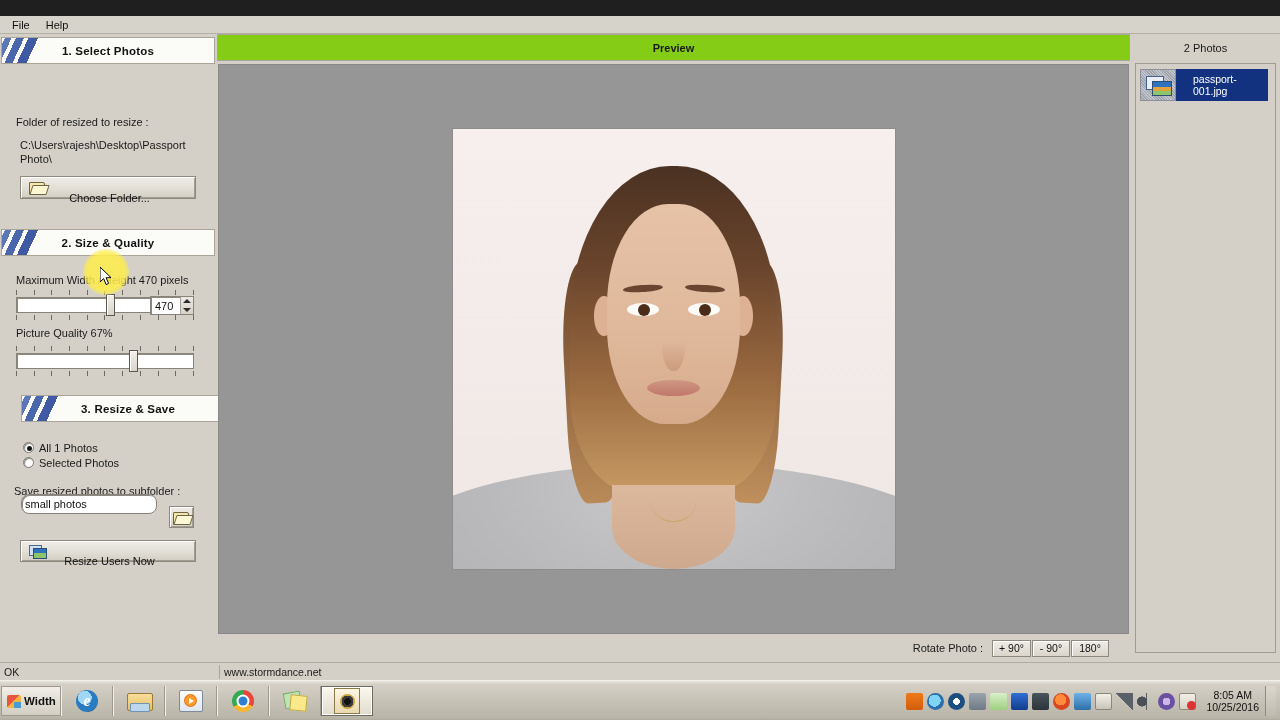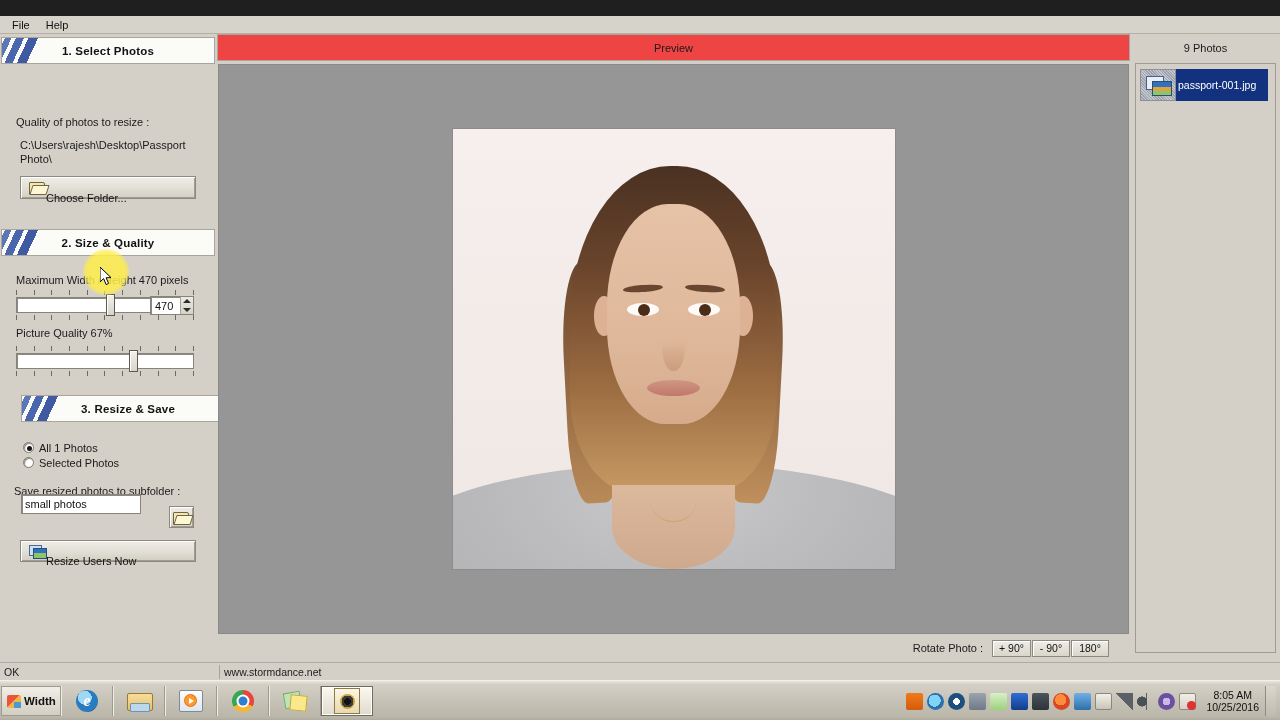--- a/index.html
+++ b/index.html
@@ -74,21 +74,21 @@
   .lbl{font-size:11px;color:#1a1a1a;}
   .path-text{font-size:11px;color:#1a1a1a;line-height:14px;word-break:break-all;}
 
   .btn3d{
     background:linear-gradient(to bottom,#efedE7 0%,#e3e0d7 50%,#d2cec3 100%);
     border:1px solid #8d897e;box-sizing:border-box;
     box-shadow:inset 1px 1px 0 #ffffff, inset -1px -1px 0 #a29d91;
     font-size:11px;color:#111;
     display:flex;align-items:center;position:relative;
   }
-  .btn3d .btn-label{flex:1;text-align:left;margin-top:20px;}
+  .btn3d .btn-label{flex:1;text-align:center;margin-top:20px;}
 
   
   .folder-ico{
     position:relative;width:17px;height:13px;flex:0 0 auto;margin-left:8px;
   }
   .folder-ico .back{
     position:absolute;left:0;top:1px;width:14px;height:11px;
     background:#f6e7a8;border:1px solid #6d6347;border-radius:1px 2px 1px 1px;
   }
   .folder-ico .front{
@@ -161,22 +161,22 @@
     height:20px;background:#fff;border:1px solid #87837a;box-sizing:border-box;
     box-shadow:inset 1px 1px 0 #8d8980;
     font-size:11px;color:#111;display:flex;align-items:center;padding-left:3px;
   }
 
   
   #previewpane{
     position:absolute;left:217px;top:0;width:913px;height:628px;
   }
   #preview-header{
-    height:27px;background:#ef4444;border:1px solid #a9a59b;box-sizing:border-box;
-    display:flex;align-items:center;justify-content:center;font-size:11px;color:#1a1a1a;
+    height:27px;background:#84cc16;border:1px solid #a9a59b;box-sizing:border-box;
+    display:flex;align-items:center;justify-content:center;font-size:11px;color:#1a1a1a;font-weight:bold;
   }
   #preview-canvas{
     position:absolute;left:1px;top:30px;width:911px;height:570px;
     background:#969696;border:1px solid #8a8a8a;box-sizing:border-box;
     display:flex;align-items:center;justify-content:center;
   }
   #photo{
     width:442px;height:440px;position:relative;overflow:hidden;
     background:#f3ecea;box-shadow:0 0 0 1px #8c8c8c;
   }
@@ -267,21 +267,21 @@
     width:36px;height:32px;flex:0 0 auto;box-sizing:border-box;
     background:
       repeating-linear-gradient(45deg,#9fa3ad 0 1px,#c3c6cd 1px 2px);
     border:1px solid #8d909a;position:relative;overflow:hidden;
   }
   .thumb-img .ti1{position:absolute;left:5px;top:6px;width:16px;height:12px;background:#e9eef6;border:1px solid #46628c;}
   .thumb-img .ti2{position:absolute;left:11px;top:11px;width:18px;height:13px;
     background:linear-gradient(to bottom,#2f72bf 0 40%,#e2a33c 40% 72%,#8dc56b 72% 100%);border:1px solid #2c4d74;}
   .thumb-label{
     flex:1;height:32px;background:#12317f;color:#fff;font-size:10.5px;
-    display:flex;align-items:center;padding-left:2px;box-sizing:border-box;
+    display:flex;align-items:center;padding-left:17px;box-sizing:border-box;
   }
 
   
   #statusbar{
     position:absolute;left:0;top:662px;width:1280px;height:18px;
     background:#d4d0c8;border-top:1px solid #b0aca2;
     display:flex;align-items:center;box-sizing:border-box;
   }
   #statusbar .sb-cell{
     font-size:10.5px;color:#1a1a1a;height:14px;display:flex;align-items:center;
@@ -383,21 +383,21 @@
   </div>
 
   <div id="client">
 
     <div id="leftpanel">
 
       <div class="sec-header" style="position:absolute;left:1px;top:3px;width:214px;">
         <div class="stripes"></div>
         <div class="sec-title">1. Select Photos</div>
       </div>
-      <div class="lbl" style="position:absolute;left:16px;top:82px;">Quality of photos to resize :</div>
+      <div class="lbl" style="position:absolute;left:16px;top:82px;">Folder of resized to resize :</div>
       <div class="path-text" style="position:absolute;left:20px;top:104px;width:176px;">C:\Users\rajesh\Desktop\Passport Photo\</div>
       <div class="btn3d" style="position:absolute;left:20px;top:142px;width:176px;height:23px;">
         <div class="folder-ico">
           <div class="back"></div>
             <div class="front"></div>
         </div>
         <div class="btn-label" style="margin-right:22px;">Choose Folder...</div>
       </div>
 
       <div class="sec-header" style="position:absolute;left:1px;top:195px;width:214px;">
@@ -488,21 +488,21 @@
         <div class="radio on"></div>
         <span>All 1 Photos</span>
       </div>
       <div class="radio-row" style="position:absolute;left:23px;top:421px;">
         <div class="radio"></div>
         <span>Selected Photos</span>
       </div>
 
       <div class="lbl" style="position:absolute;left:14px;top:451px;">Save resized photos to subfolder :</div>
 
-      <div class="textinput" style="position:absolute;left:21px;top:460px;width:120px;" title="subfolder name">small photos</div>
+      <div class="textinput" style="position:absolute;left:21px;top:460px;width:136px;border-radius:8px;" title="subfolder name">small photos</div>
 
       <div class="btn3d browse-btn" style="position:absolute;left:169px;top:472px;">
         <div class="folder-ico">
           <div class="back"></div>
             <div class="front"></div>
         </div>
       </div>
 
       <div class="btn3d" style="position:absolute;left:20px;top:506px;width:176px;height:22px;">
         <div class="photos-ico">
@@ -538,21 +538,21 @@
       </div>
       <div id="rotatebar">
         <div class="rl">Rotate Photo :</div>
         <div class="rot-btn">+ 90°</div>
         <div class="rot-btn">- 90°</div>
         <div class="rot-btn">180°</div>
       </div>
     </div>
 
     <div id="rightpanel">
-      <div id="rp-header">9 Photos</div>
+      <div id="rp-header">2 Photos</div>
       <div id="rp-list">
         <div class="thumb-item">
           <div class="thumb-img">
             <div class="ti1"></div>
               <div class="ti2"></div>
           </div>
           <div class="thumb-label">passport-001.jpg</div>
         </div>
       </div>
     </div>

